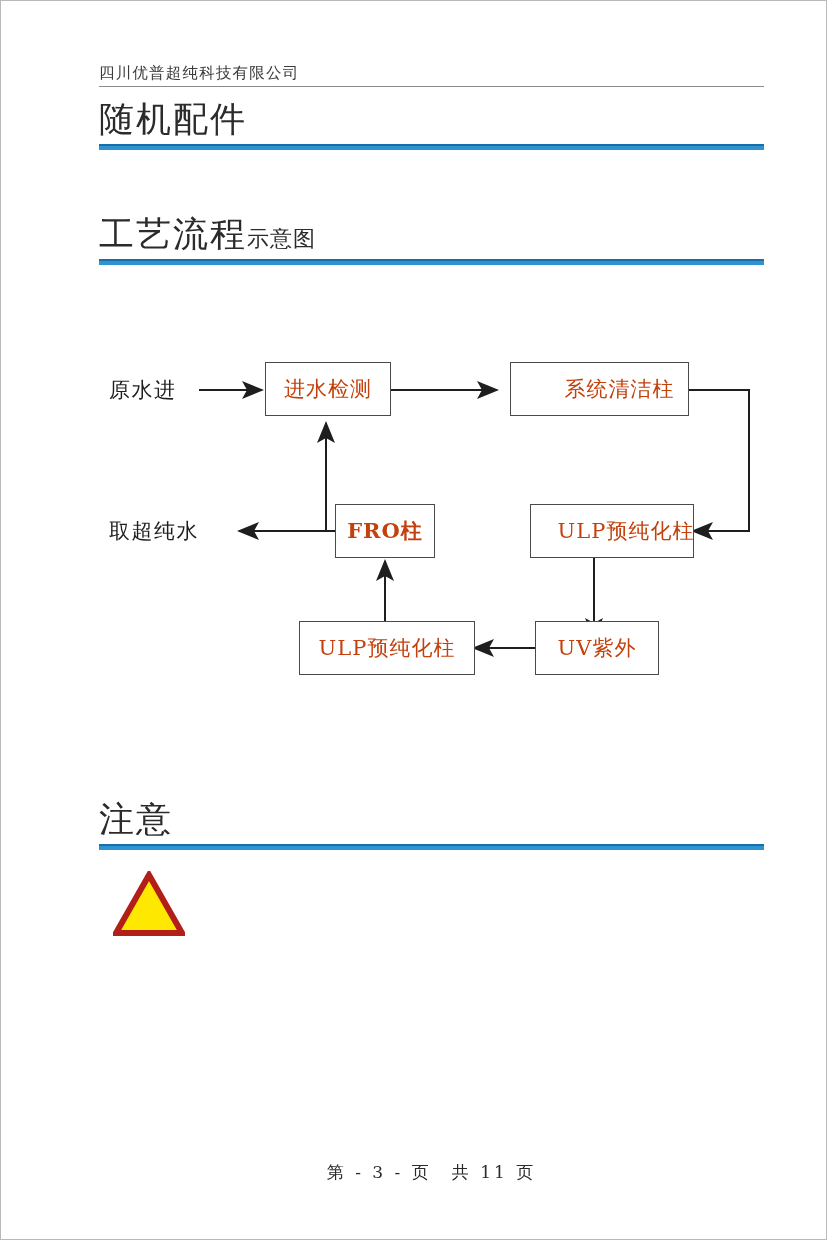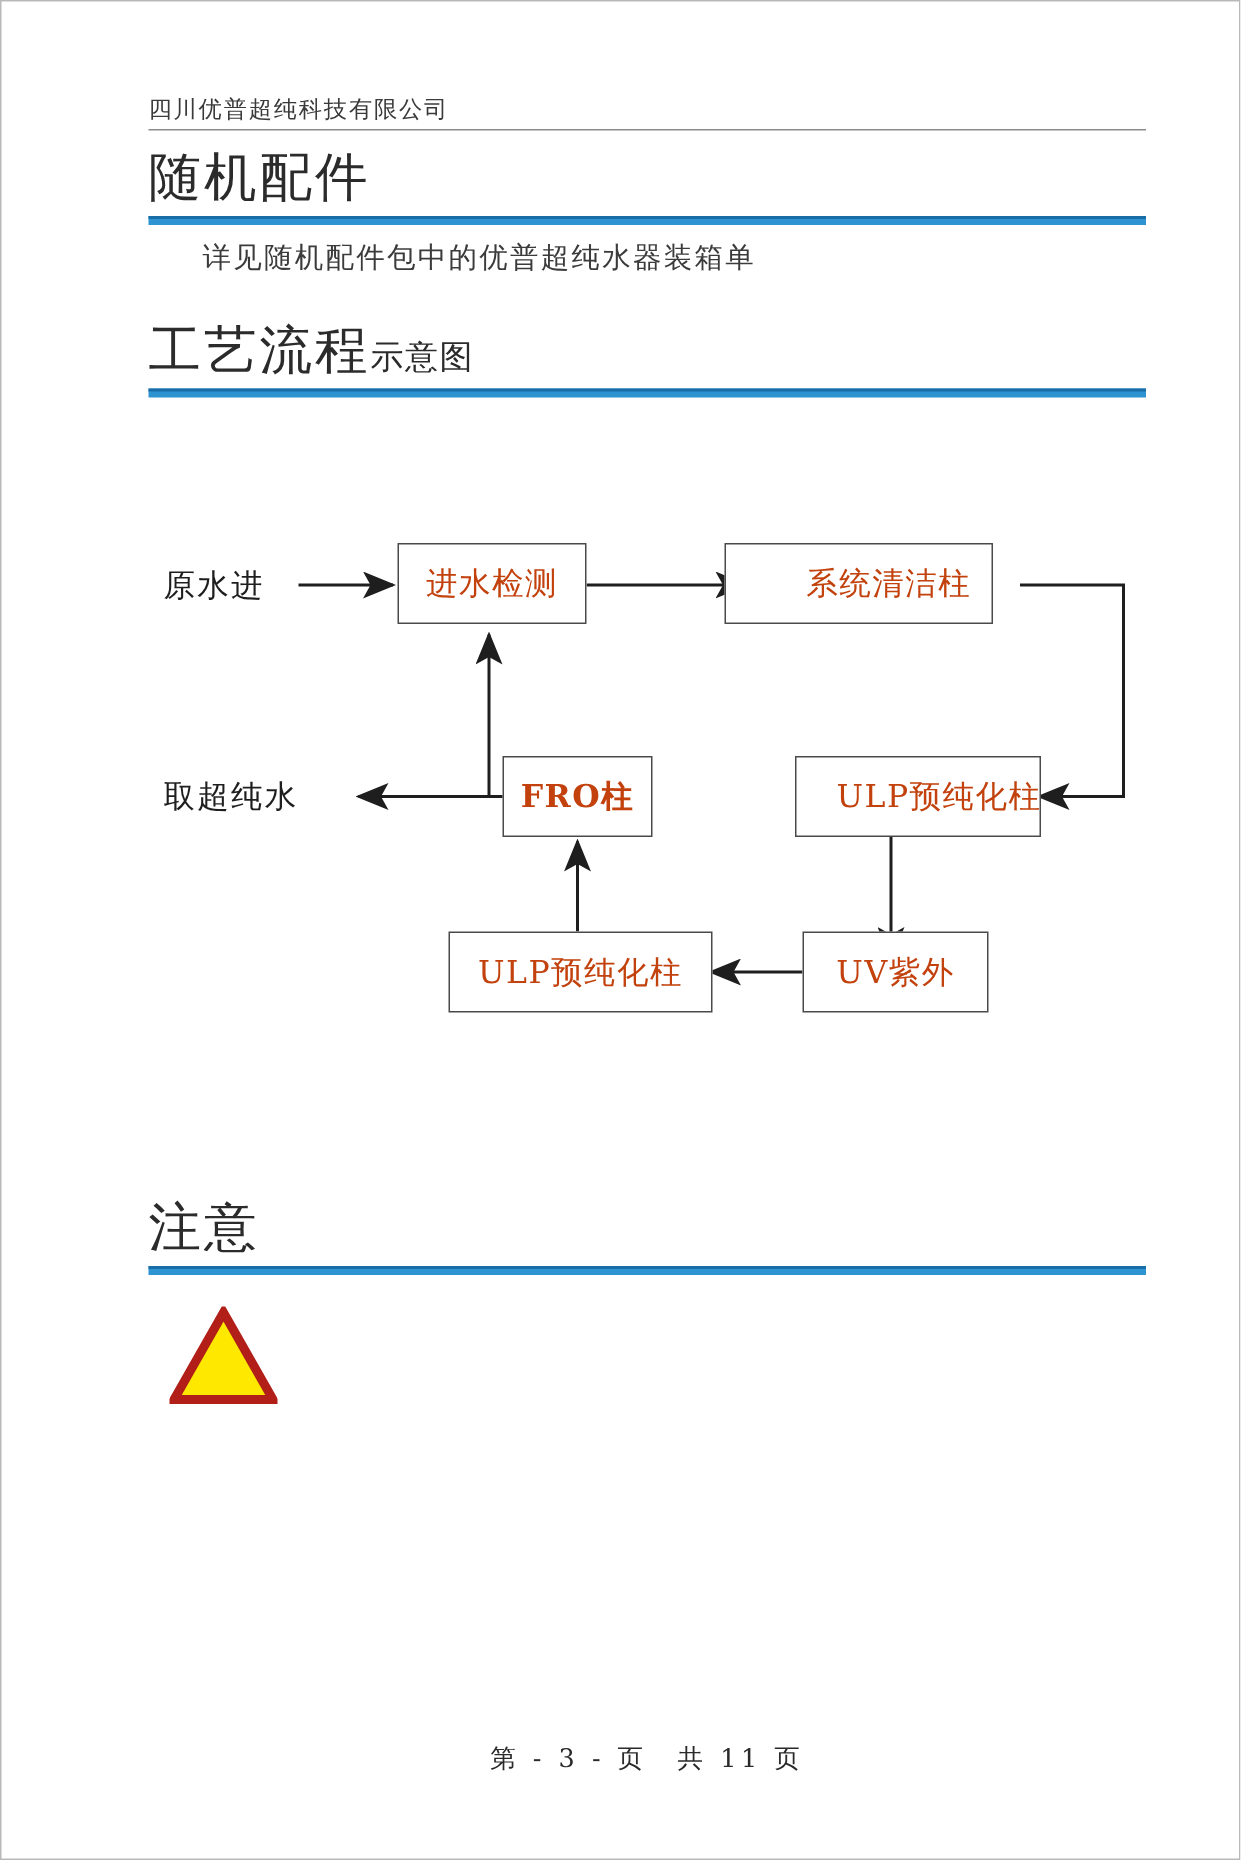--- a/index.html
+++ b/index.html
@@ -169,21 +169,20 @@
 
     <div class="doc-header">
       <div class="company">四川优普超纯科技有限公司</div>
       <div class="rule"></div>
     </div>
 
     <div class="section" style="top:100px;">
       <div class="title title-big">随机配件</div>
       <div class="blue-rule"></div>
     </div>
-    <div class="body-line" style="left:36px; top:158px;">详见随机配件包中的优普超纯水器装箱单</div>
 
     <div class="section" style="top:215px;">
       <div class="title">
         <span class="title-big">工艺流程</span><span class="title-small">示意图</span>
       </div>
       <div class="blue-rule"></div>
     </div>
 
     <div class="flowchart">
 
@@ -210,21 +209,21 @@
           <line x1="244" y1="230" x2="140" y2="230" marker-end="url(#ah)"></line>
 
           <path d="M227,230 L227,122" marker-end="url(#ah)"></path>
         </g>
       </svg>
 
       <div class="flow-label" style="left:10px; top:75px;">原水进</div>
 
       <div class="flow-node" style="left:166px; top:61px; width:126px; height:54px;">进水检测</div>
 
-      <div class="flow-node" style="left:384px; top:61px; width:179px; height:54px;padding-left:40px;">系统清洁柱</div>
+      <div class="flow-node" style="left:411px; top:61px; width:179px; height:54px;padding-left:40px;">系统清洁柱</div>
 
       <div class="flow-label" style="left:10px; top:216px;">取超纯水</div>
 
       <div class="flow-node" style="left:236px; top:203px; width:100px; height:54px;font-weight:bold;">FRO柱</div>
 
       <div class="flow-node" style="left:431px; top:203px; width:164px; height:54px;padding-left:28px;">ULP预纯化柱</div>
 
       <div class="flow-node" style="left:200px; top:320px; width:176px; height:54px;">ULP预纯化柱</div>
 
       <div class="flow-node" style="left:436px; top:320px; width:124px; height:54px;">UV紫外</div>

